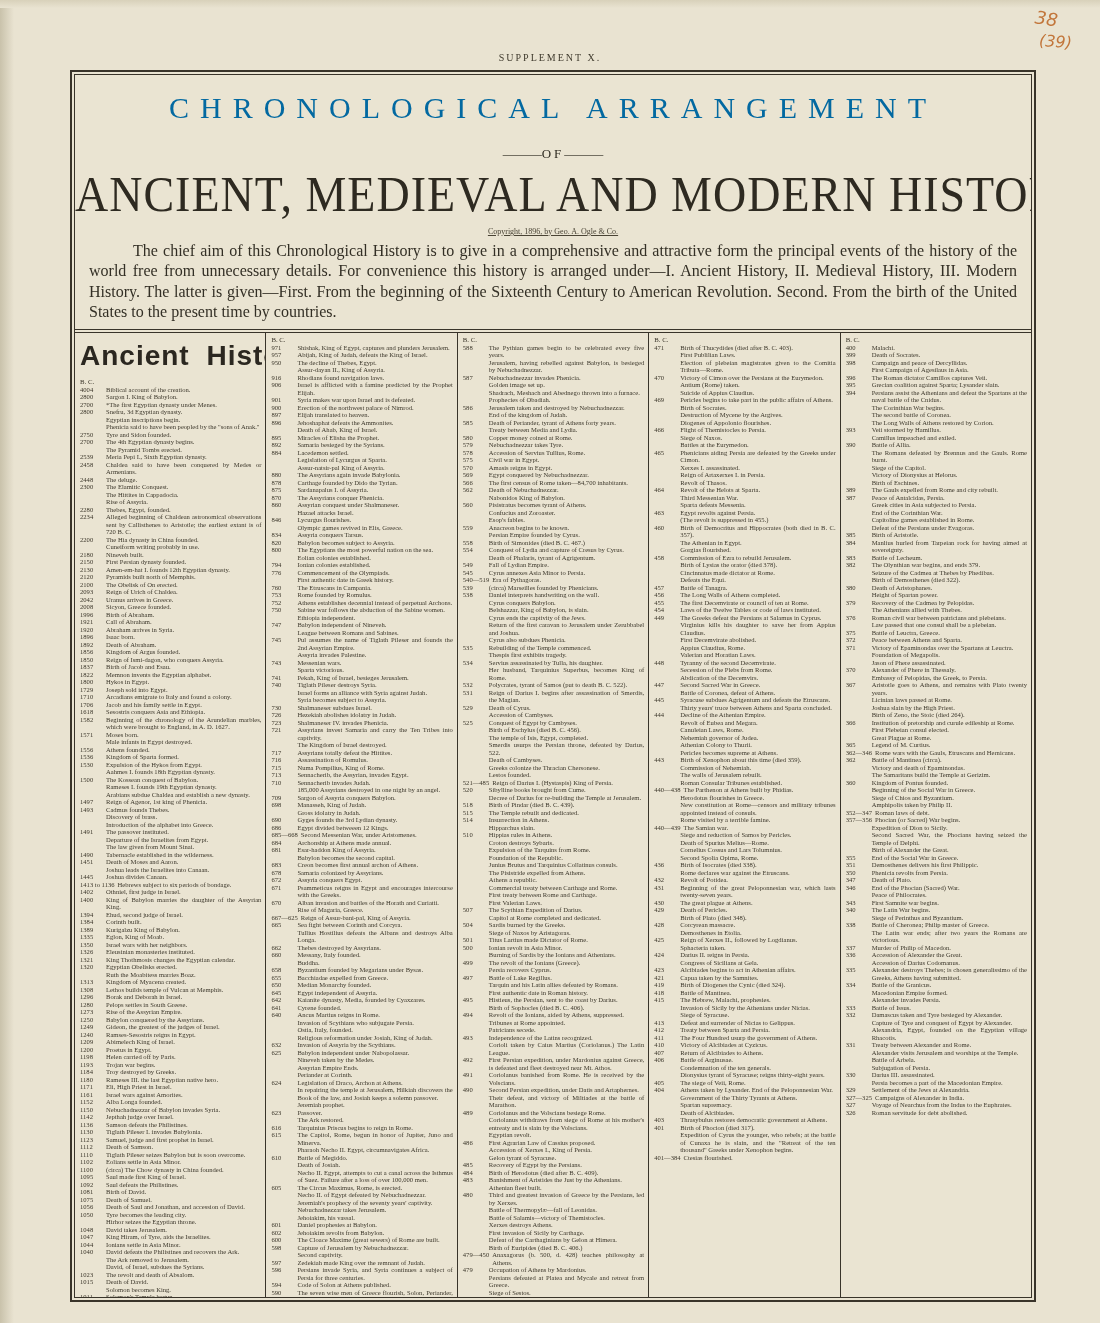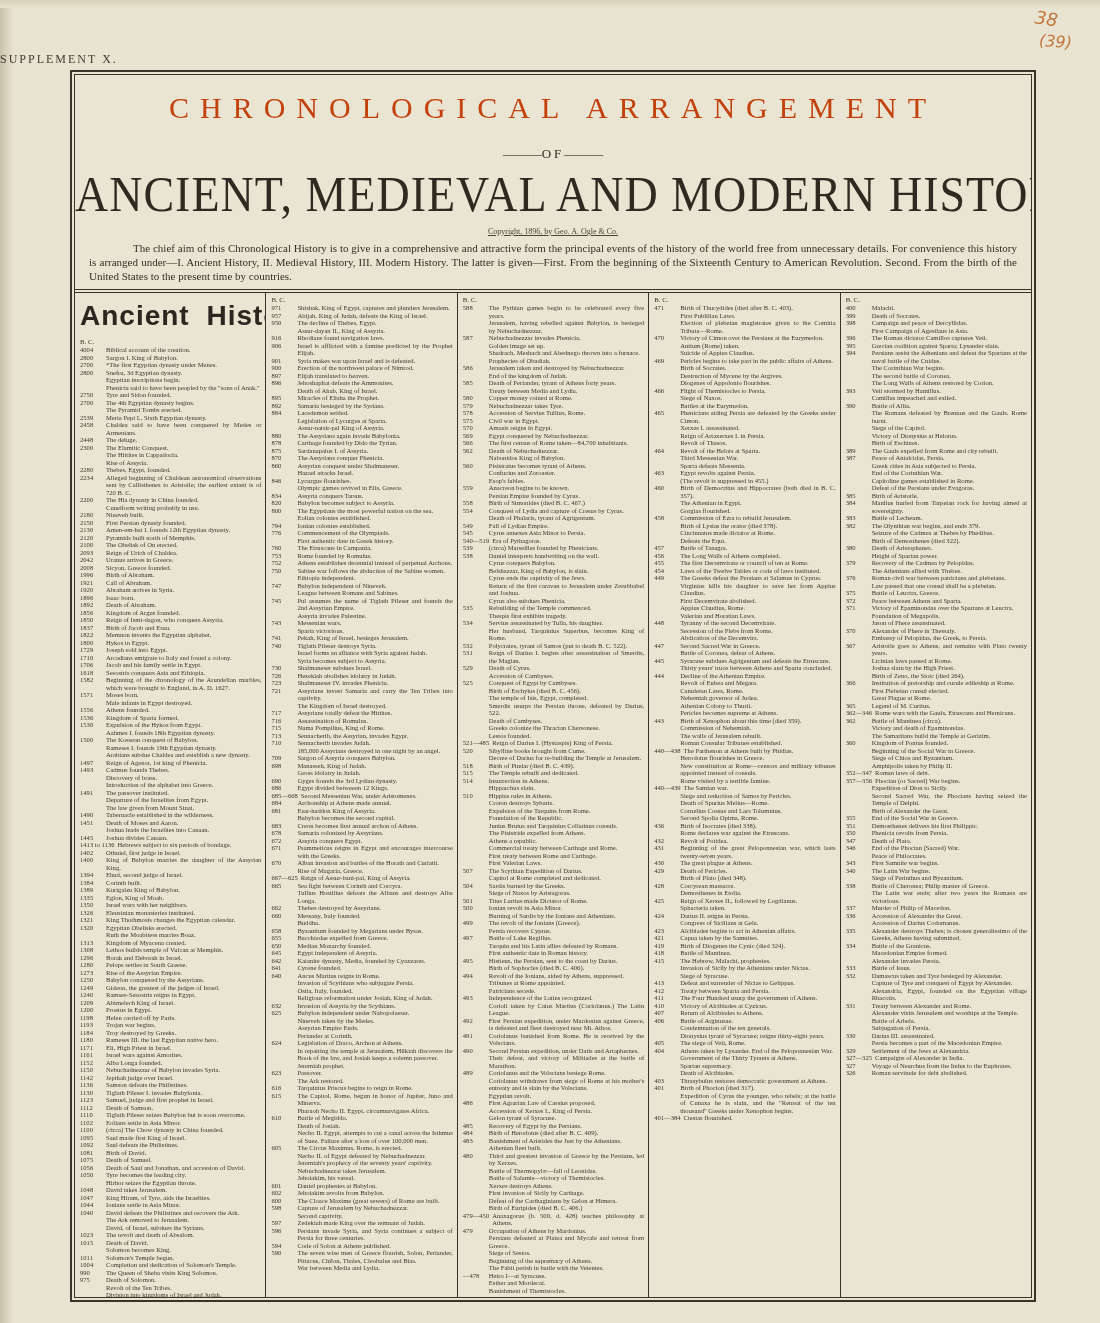--- a/index.html
+++ b/index.html
@@ -10,34 +10,34 @@
     color:#3a352a;
   }
   .edge-left{position:absolute;left:0;top:0;width:14px;height:100%;
     background:linear-gradient(90deg,#c9c2ab,#e9e3d1);}
   .edge-top{position:absolute;left:0;top:0;width:100%;height:8px;
     background:linear-gradient(180deg,#d8d1ba,#e9e3d1);}
   .handmark{position:absolute;color:#c2763b;font-style:italic;
     font-family:"DejaVu Sans",sans-serif;}
   .hm1{right:42px;top:8px;font-size:18px;transform:rotate(8deg);}
   .hm2{right:28px;top:32px;font-size:16px;transform:rotate(4deg);}
-  .supplement{position:absolute;top:52px;left:0;width:100%;text-align:left;
-    font-size:12px;letter-spacing:2px;color:#403b2e;}
+  .supplement{position:absolute;top:52px;left:0;width:100%;text-align:center;
+    font-size:10px;letter-spacing:2px;color:#403b2e;}
   .frame{position:absolute;left:70px;top:70px;width:966px;height:1232px;
     border:2px solid #39342a;padding:2px;background:#eae4d2;box-sizing:border-box;}
   .frame-inner{width:100%;height:100%;border:1px solid #39342a;box-sizing:border-box;
     position:relative;overflow:hidden;}
   .title1{margin-top:16px;text-align:center;font-size:30px;letter-spacing:11px;
-    color:#c2410c;white-space:nowrap;}
+    color:#0369a1;white-space:nowrap;}
   .title-of{text-align:center;font-size:13px;letter-spacing:3px;color:#2e2a21;margin-top:21px;}
   .title-of .dash{letter-spacing:0;font-size:13px;}
   .title2{text-align:center;font-size:46px;color:#2e2a21;margin-top:2px;
     transform:scaleY(1.12);transform-origin:top center;white-space:nowrap;letter-spacing:1px;}
   .copyright{text-align:center;font-size:8px;margin-top:10px;color:#4a4435;text-decoration:underline;}
-  .intro{margin:5px auto 0 auto;width:928px;font-size:11px;line-height:1.28;
+  .intro{margin:5px auto 0 auto;width:928px;font-size:16px;line-height:1.28;
     text-align:justify;color:#332f25;}
   .intro .ind{display:inline-block;width:44px;}
   .rule2{margin-top:6px;border-top:1.5px solid #39342a;border-bottom:1px solid #39342a;height:2px;}
   .cols{display:flex;align-items:stretch;height:1062px;}
   .col{flex:1 1 0;padding:3px 4px 0 5px;overflow:hidden;}
   .col + .col{border-left:1px solid #39342a;}
   .section-heading{font-family:"Liberation Sans","DejaVu Sans",sans-serif;
     font-weight:bold;font-size:28px;letter-spacing:1px;word-spacing:8px;
     color:#2b2720;margin:4px 0 6px 0;white-space:nowrap;}
   .era{font-size:6.8px;margin-bottom:1px;color:#3a352a;}

